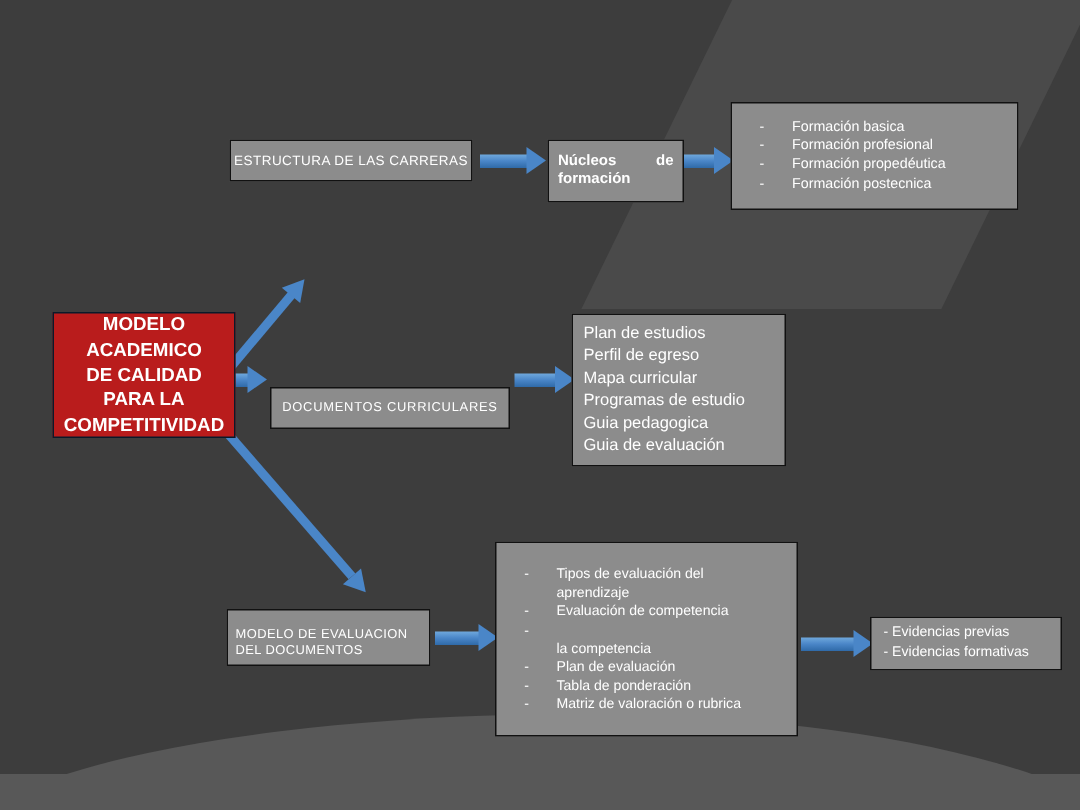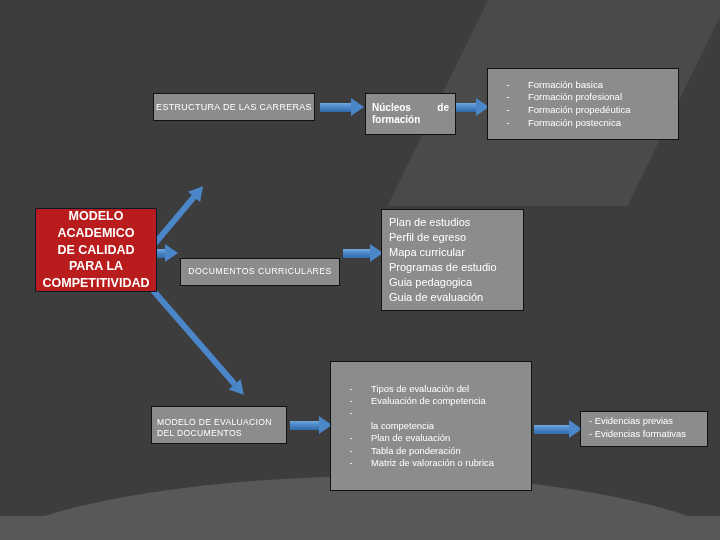--- a/index.html
+++ b/index.html
@@ -275,20 +275,21 @@
     <div class="line">DEL DOCUMENTOS</div>
   </div>
 
   <div class="node" id="node-evallist">
     <div class="bullet-row">
       <span class="dash wide">-</span>
       <span class="txt">Tipos de evaluación del</span>
     </div>
     <div class="bullet-row">
       <span class="dash wide"></span>
+      <span class="txt">aprendizaje</span>
     </div>
     <div class="bullet-row">
       <span class="dash wide">-</span>
       <span class="txt">Evaluación de competencia</span>
     </div>
     <div class="bullet-row">
       <span class="dash wide">-</span>
     </div>
     <div class="bullet-row">
       <span class="dash wide"></span>

